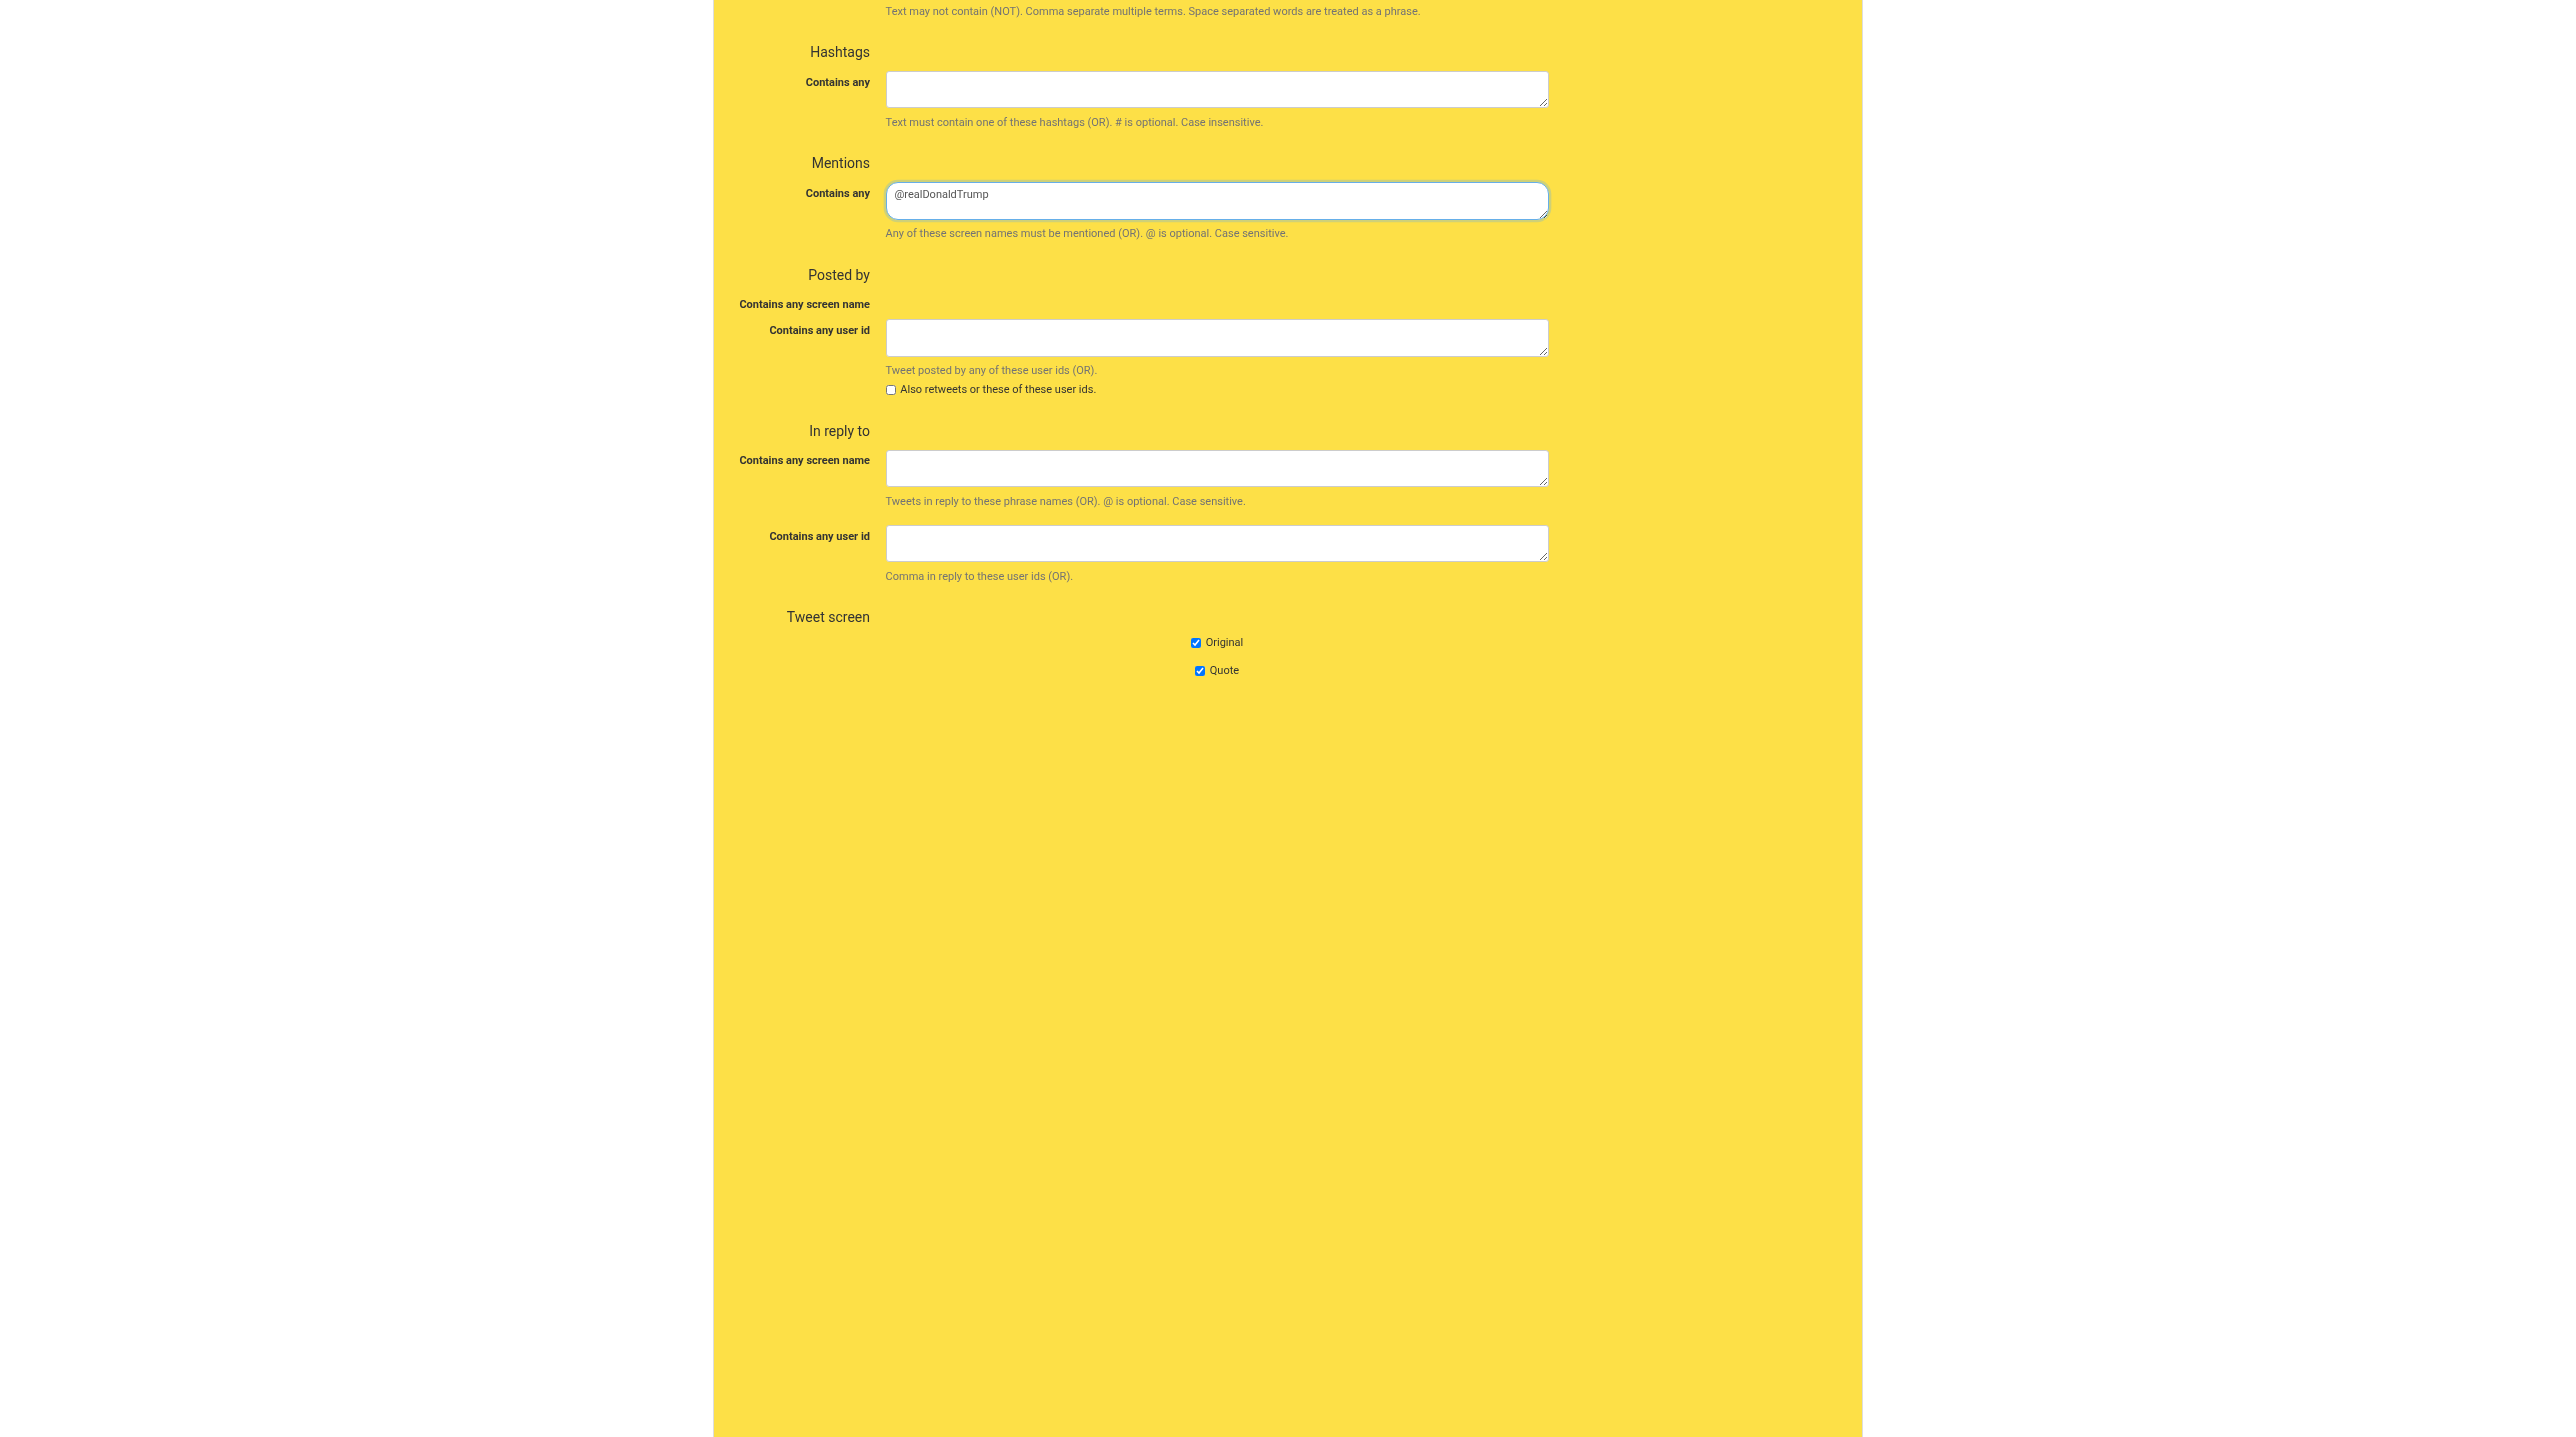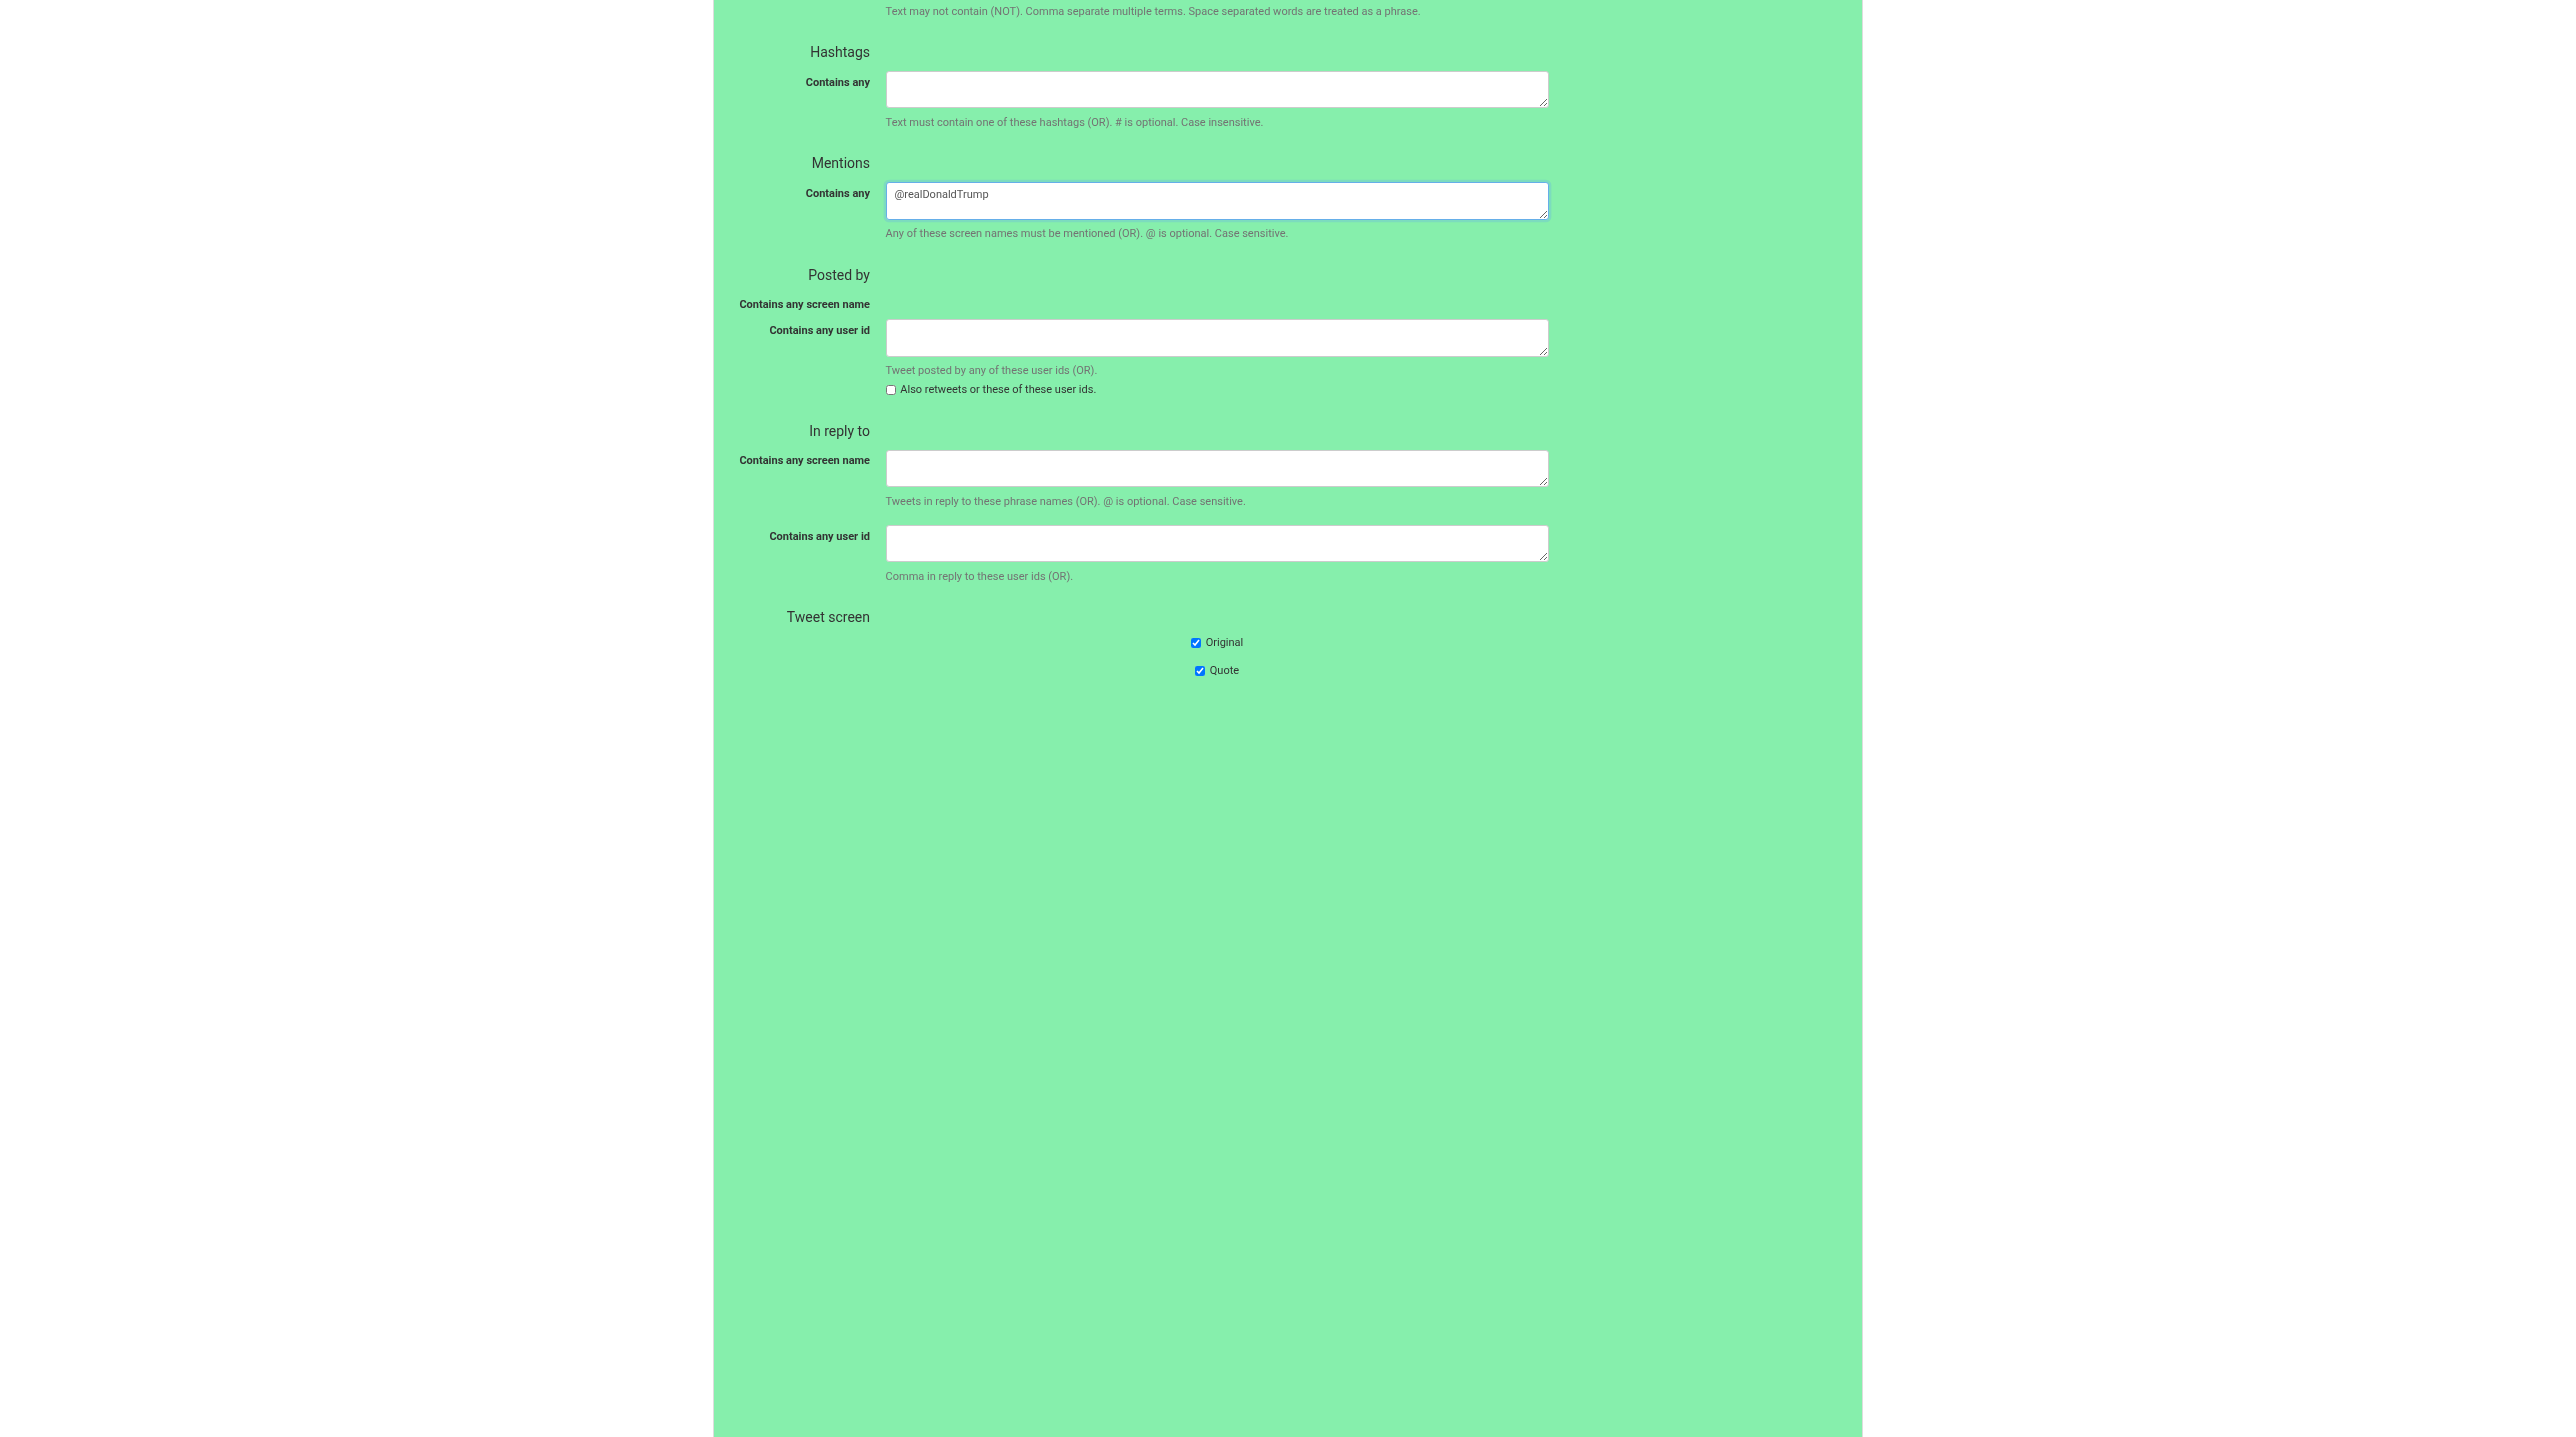--- a/index.html
+++ b/index.html
@@ -11,21 +11,21 @@
       font-family: -apple-system, BlinkMacSystemFont, "Segoe UI", Roboto, "Helvetica Neue", Arial, sans-serif;
       background: #fff;
       color: #333;
       font-size: 11px;
     }
     .page-container {
       max-width: 1150px;
       margin: 0 auto;
       border-left: 0.8px solid #ddd;
       border-right: 0.8px solid #ddd;
-      background: #86efac;
+      background: #fde047;
       min-height: 100vh;
       padding: 0 15.6px;
     }
     .form-group {
       display: flex;
       margin-bottom: 0;
     }
     .label-col {
       width: 156px;
       flex-shrink: 0;
@@ -60,20 +60,21 @@
       border: 0.8px solid #ccc;
       border-radius: 3.1px;
       font-family: inherit;
       font-size: 11px;
       resize: both;
       color: #555;
     }
     textarea.focused {
       border-color: #66afe9;
       box-shadow: 0 0 0 2.3px rgba(102, 175, 233, 0.3);
+      border-radius: 12px;
     }
     .help-text {
       color: #737373;
       font-size: 11px;
       margin-top: 4.7px;
       display: block;
     }
     .checkbox-row {
       display: flex;
       align-items: center;

